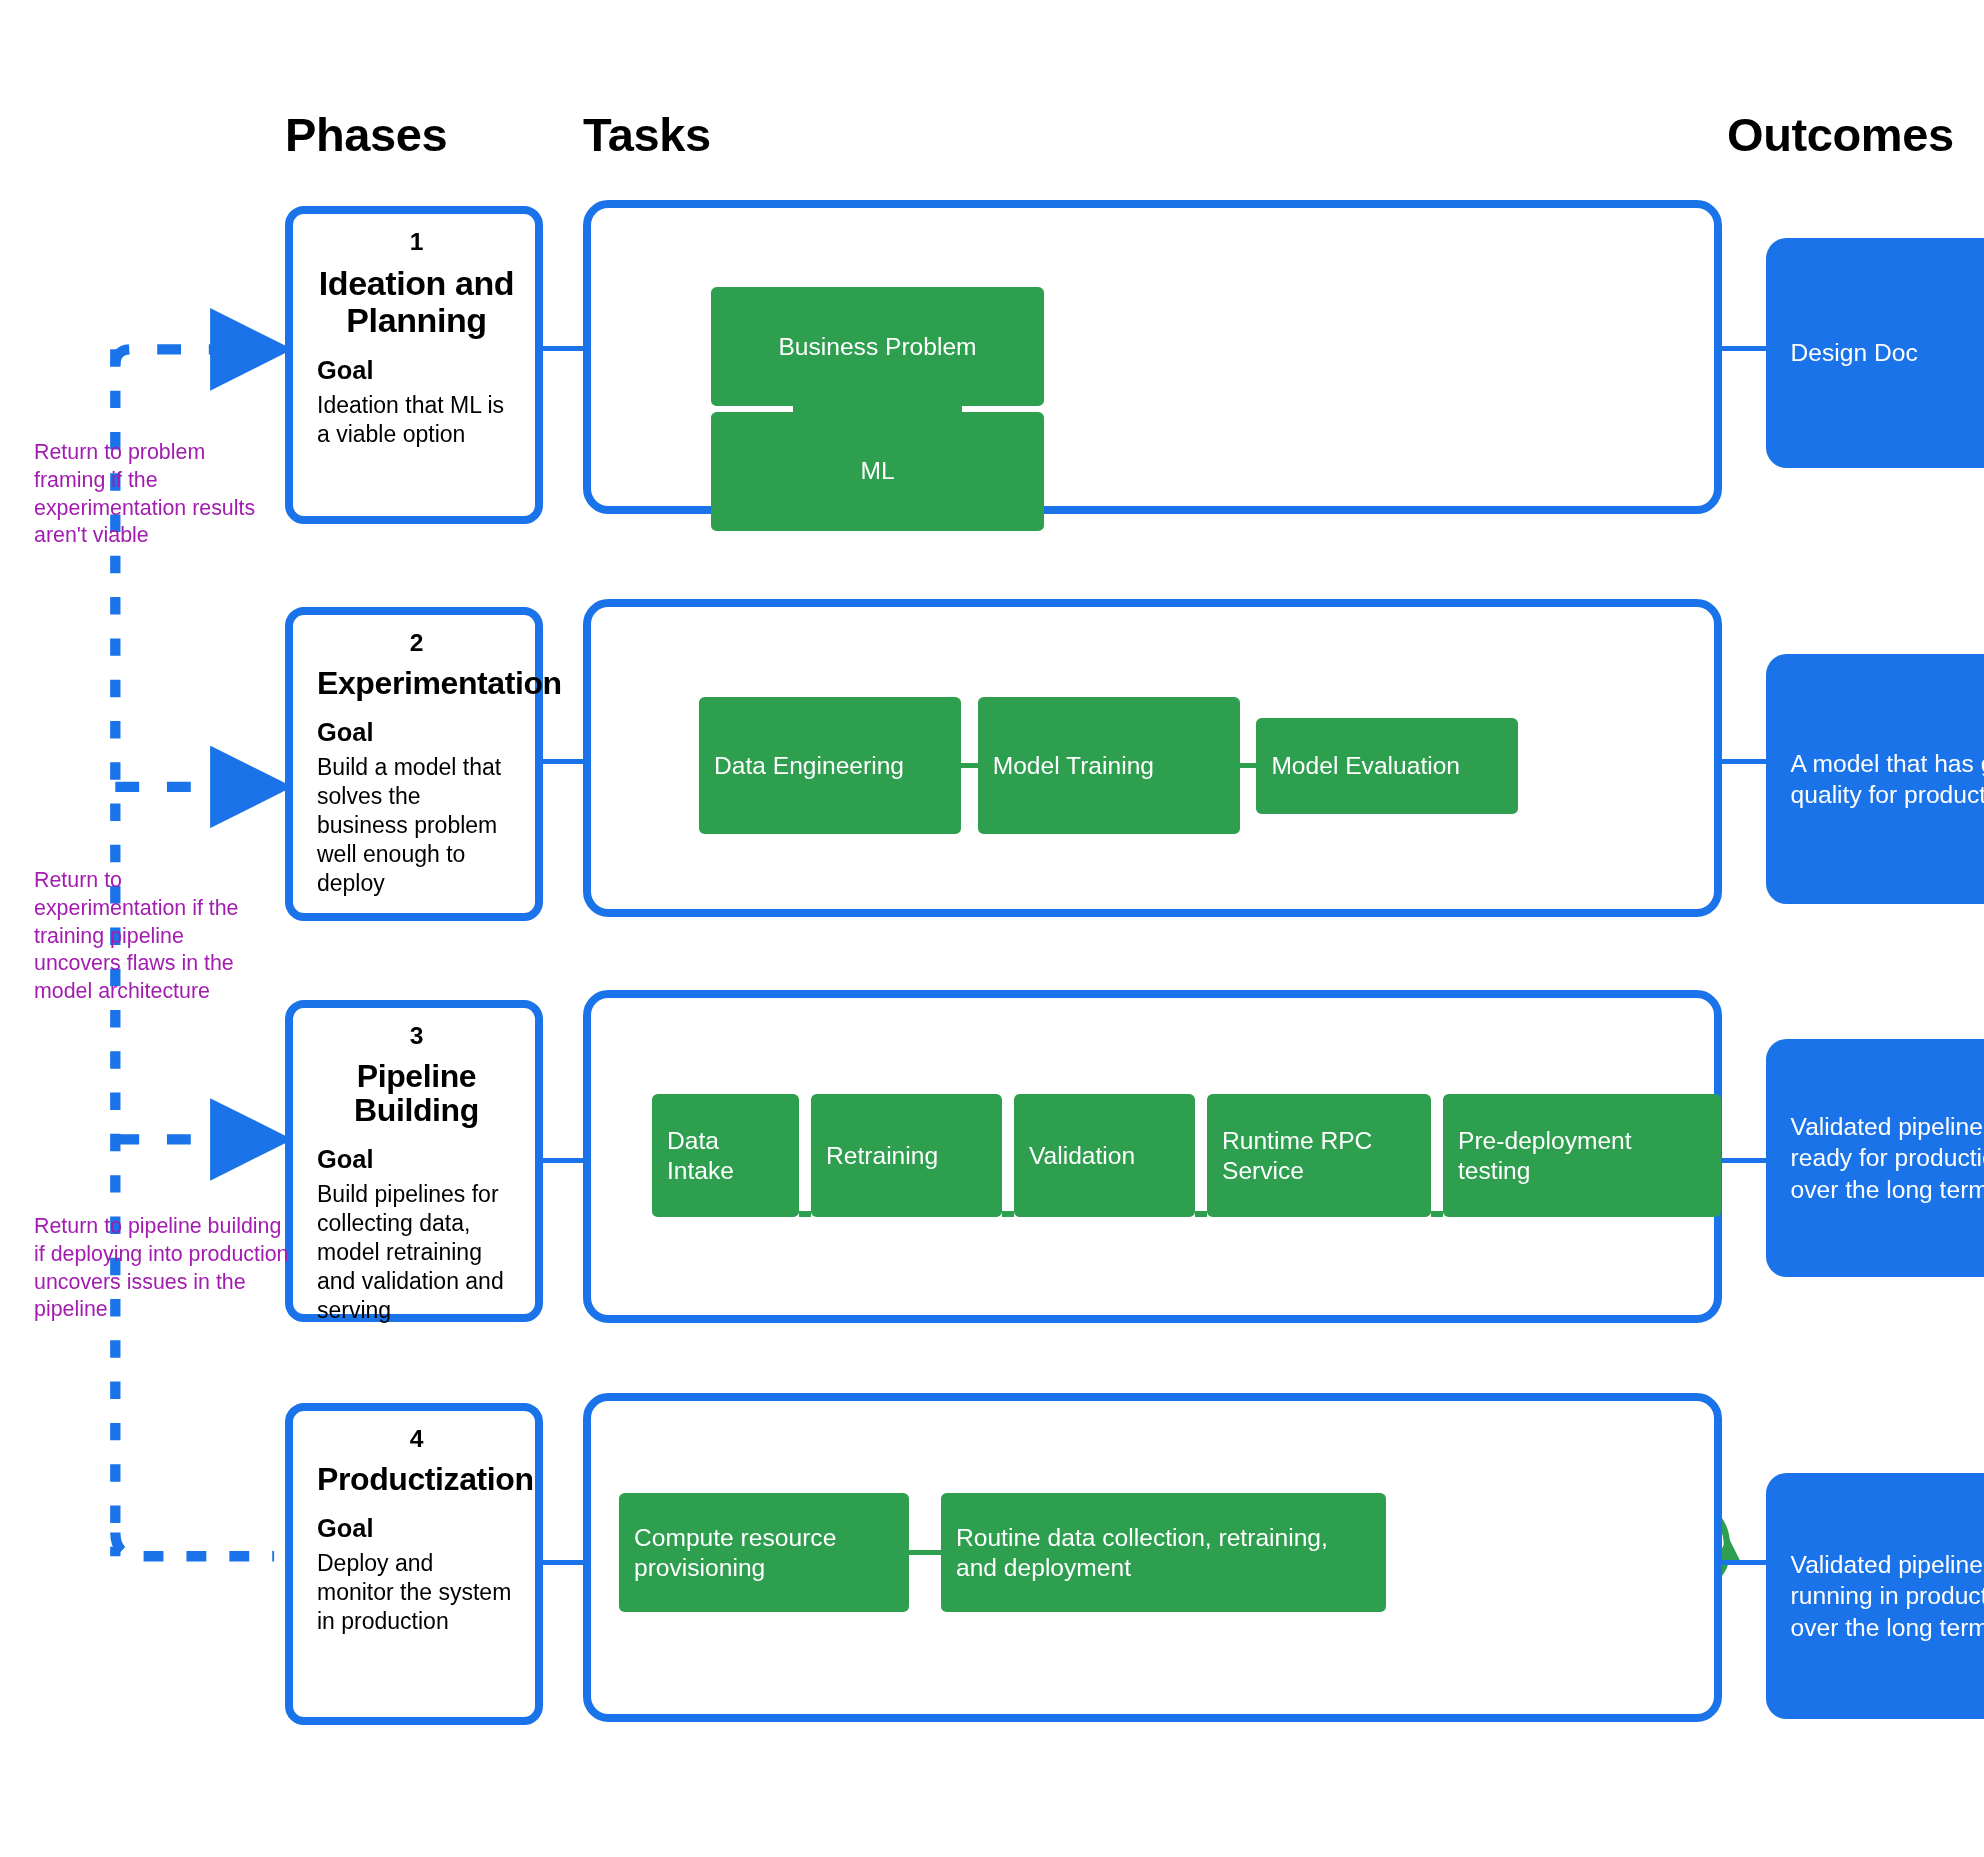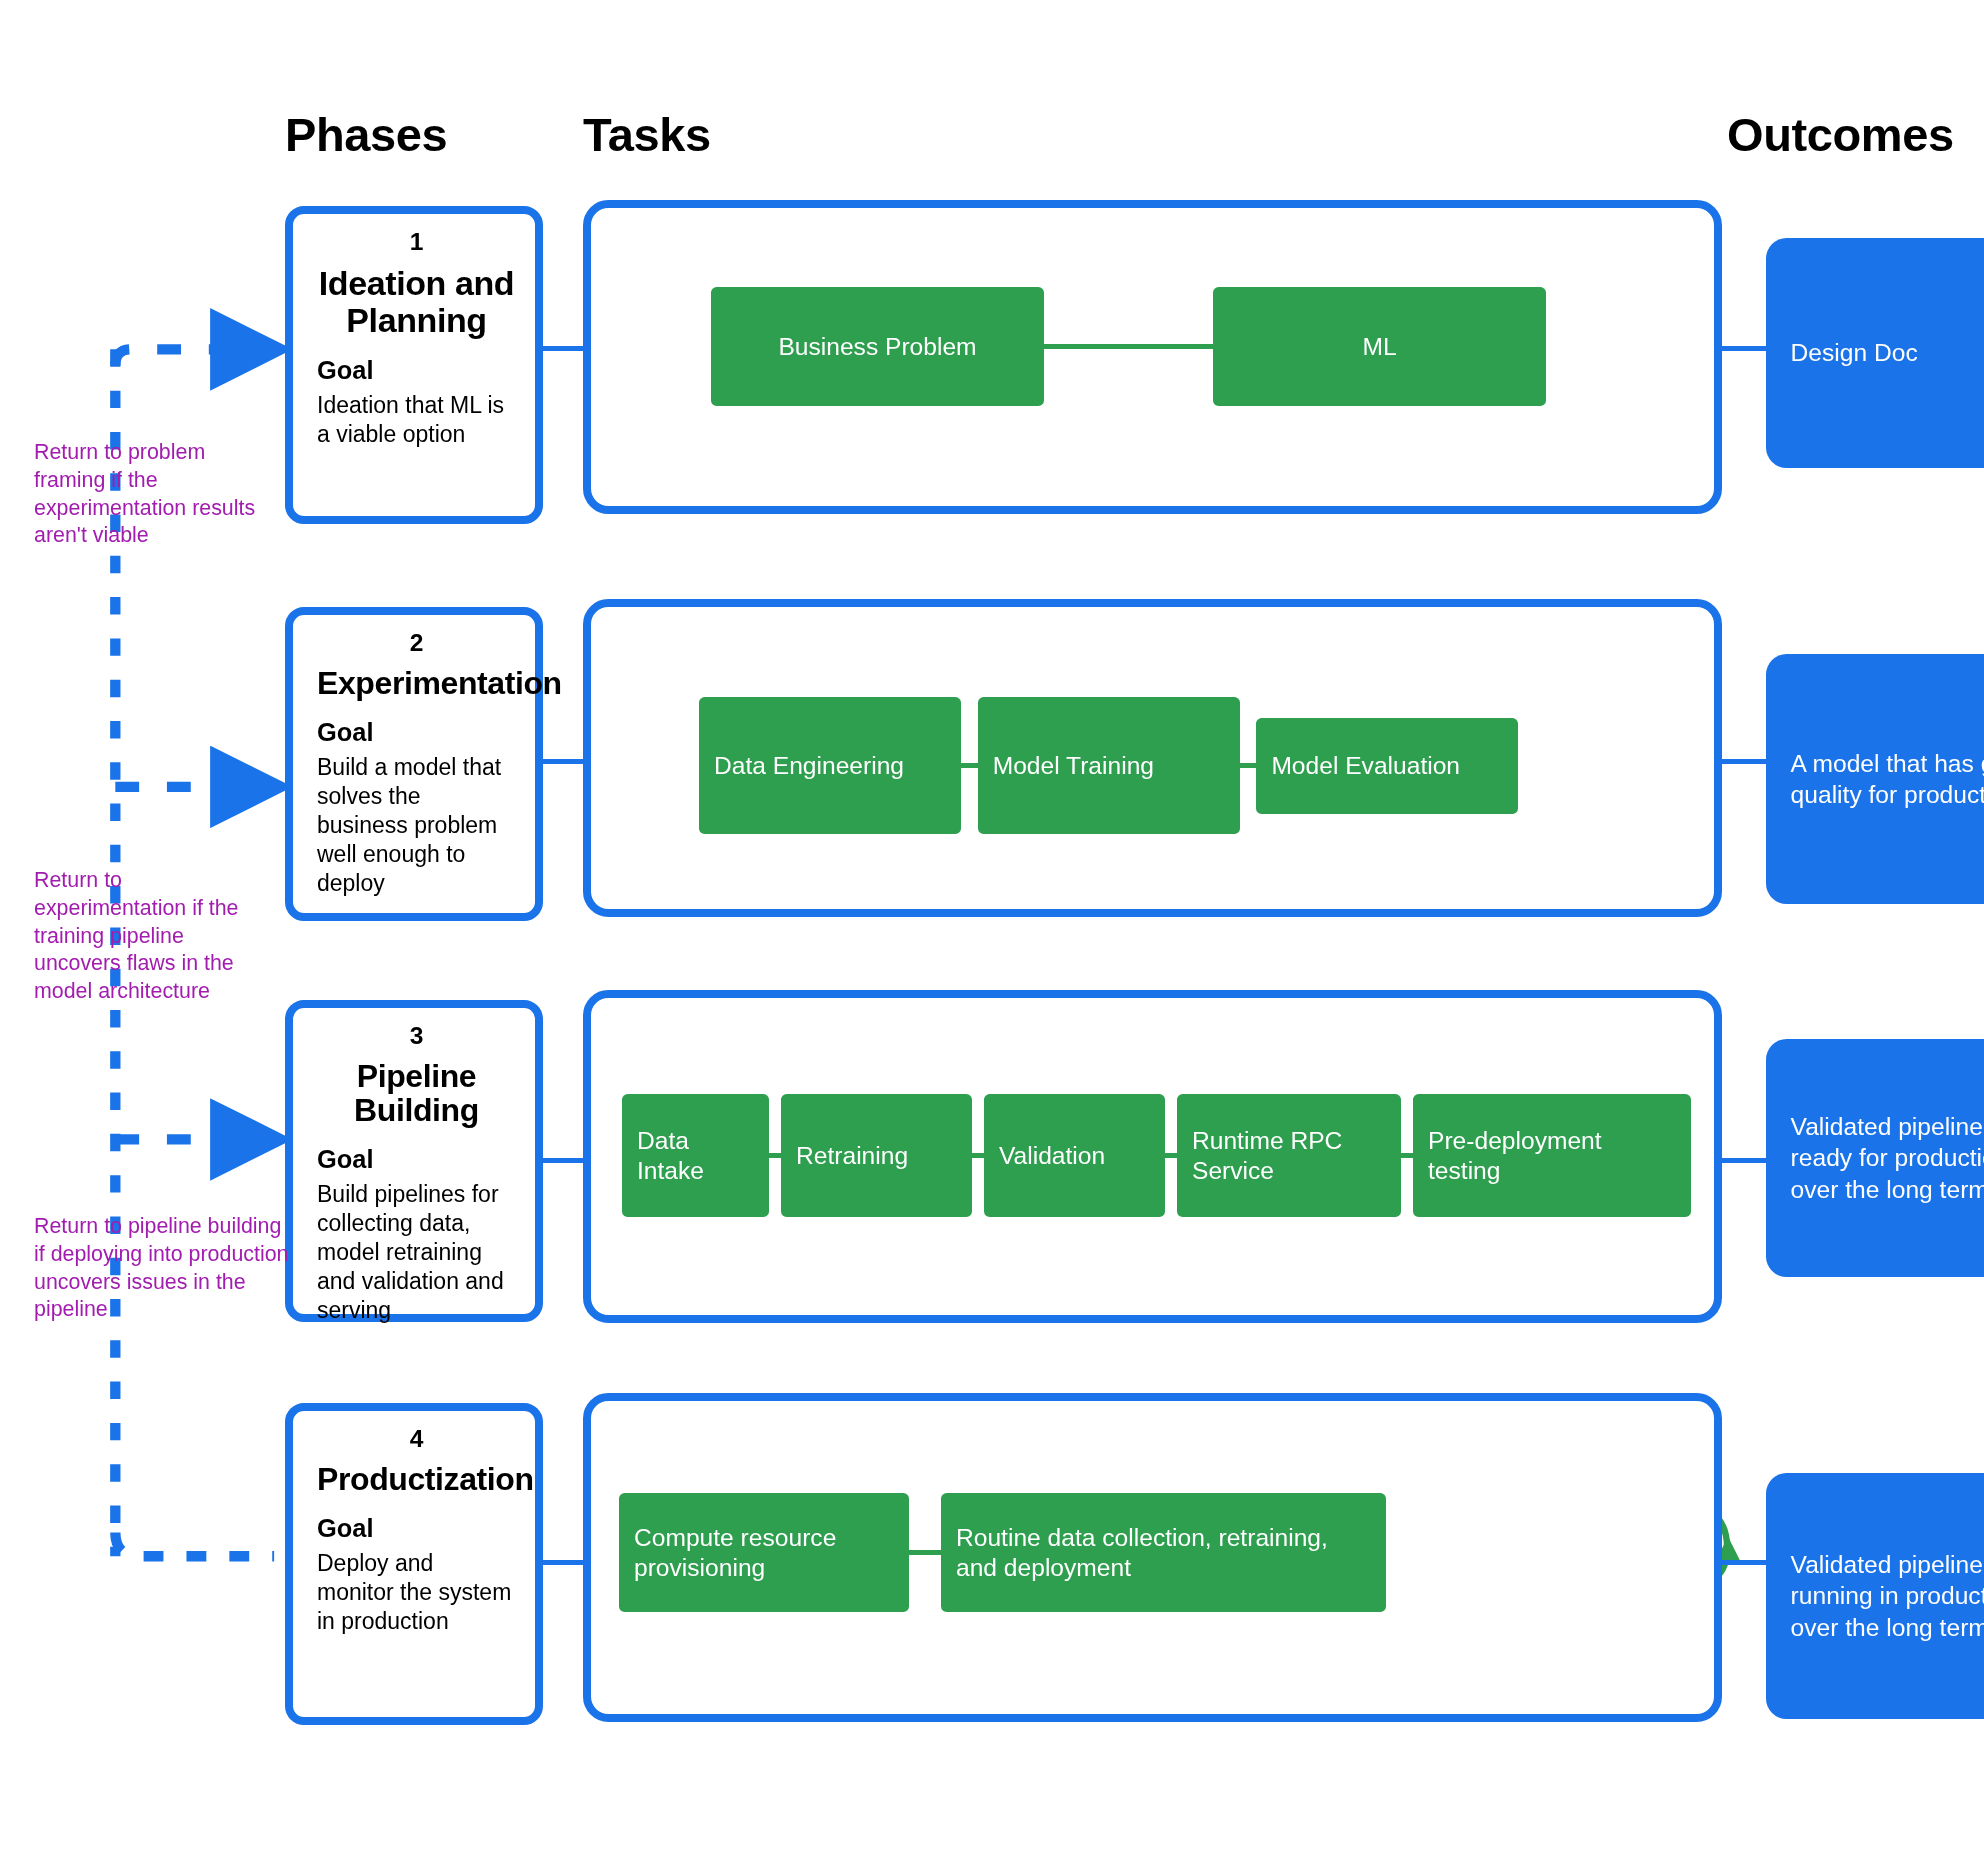--- a/index.html
+++ b/index.html
@@ -204,21 +204,21 @@
     <div class="goal-block">
       <div class="goal-label">Goal</div>
       <div class="goal-text">Ideation that ML is a viable option</div>
     </div>
   </div>
 
   <div class="stub" style="left:543px;top:346px;width:44px;"></div>
 
   <div class="tasks-panel" id="t1" style="left:583px;top:200px;width:1139px;height:314px;"></div>
 
-  <div class="task-row" style="left:711px;top:287px;">
+  <div class="task-row" style="left:711px;top:287px;flex-direction:column;">
     <div class="task-box" style="width:333px;height:119px;justify-content:center;">Business Problem</div>
     <div class="task-connector" style="width:169px;"></div>
     <div class="task-box" style="width:333px;height:119px;justify-content:center;">ML</div>
   </div>
 
   <div class="stub" style="left:1722px;top:346px;width:44px;"></div>
 
   <div class="outcome-box" style="left:1766px;top:238px;width:318px;height:230px;">Design Doc</div>
 
   <div class="phase-card" id="p2" style="left:285px;top:607px;width:258px;height:314px;">
@@ -252,21 +252,21 @@
     <div class="goal-block">
       <div class="goal-label">Goal</div>
       <div class="goal-text">Build pipelines for collecting data, model retraining and validation and serving</div>
     </div>
   </div>
 
   <div class="stub" style="left:543px;top:1158px;width:44px;"></div>
 
   <div class="tasks-panel" id="t3" style="left:583px;top:990px;width:1139px;height:333px;"></div>
 
-  <div class="task-row" style="left:622px;top:1094px;">
+  <div class="task-row" style="left:652px;top:1094px;align-items:flex-end;">
     <div class="task-box" style="width:147px;height:123px;">Data Intake</div>
     <div class="task-connector" style="width:12px;"></div>
     <div class="task-box" style="width:191px;height:123px;">Retraining</div>
     <div class="task-connector" style="width:12px;"></div>
     <div class="task-box" style="width:181px;height:123px;">Validation</div>
     <div class="task-connector" style="width:12px;"></div>
     <div class="task-box" style="width:224px;height:123px;">Runtime RPC Service</div>
     <div class="task-connector" style="width:12px;"></div>
     <div class="task-box" style="width:278px;height:123px;">Pre-deployment testing</div>
   </div>

